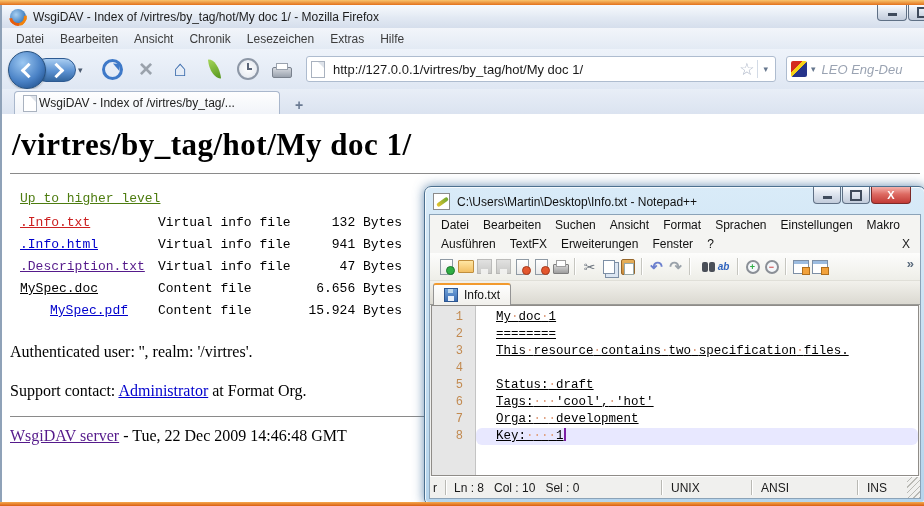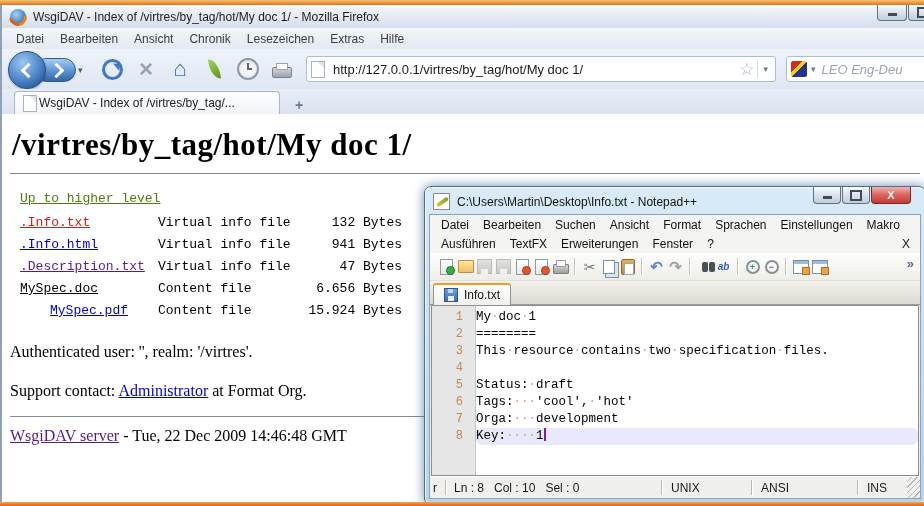--- a/index.html
+++ b/index.html
@@ -173,21 +173,21 @@
   .tab-floppy{width:12px;height:12px;background:linear-gradient(#6fa0d8,#3c6eb4);border:1px solid #2c5590;position:relative;}
   .tab-floppy::before{content:"";position:absolute;left:3px;bottom:0;width:6px;height:5px;background:#e8f0fa;}
   .tab-floppy::after{content:"";position:absolute;left:3px;top:0;width:5px;height:4px;background:#bcd8ee;}
 
   .npp-editor{flex:1;display:flex;background:#fff;border:1px solid #8f8c88;margin:0 1px;overflow:hidden;}
   .npp-gutter{width:44px;background:#e6e6e6;border-right:1px solid #c4c4c4;
     font-family:"Liberation Mono",monospace;font-size:12px;line-height:17px;color:#c28a50;
     text-align:right;padding:3px 12px 0 0;box-sizing:border-box;flex:0 0 auto;}
   .npp-code{flex:1;font-family:"Liberation Mono",monospace;font-size:12.5px;line-height:17px;
     color:#000;padding-top:3px;position:relative;}
-  .ed-line{height:17px;white-space:pre;}
+  .ed-line{height:17px;white-space:pre;padding-left:20px;text-decoration:underline;}
   .ed-line.current{background:#e8e8ff;border-radius:6px;}
   .ws{color:#e0a080;}
   .cursor{display:inline-block;width:2px;height:13px;background:#7a1fa2;vertical-align:-2px;}
 
   .npp-statusbar{height:21px;background:#f0f0ee;border-top:1px solid #fff;display:flex;align-items:center;
     font-size:12px;color:#1a1a1a;}
   .sb-sep{width:1px;height:15px;background:#b9b9b4;border-right:1px solid #fff;flex:0 0 auto;}
   .sb-left{width:12px;padding-left:3px;flex:0 0 auto;overflow:hidden;}
   .sb-pos{flex:1;padding-left:7px;white-space:pre;}
   .sb-eol{width:80px;padding-left:8px;flex:0 0 auto;}

